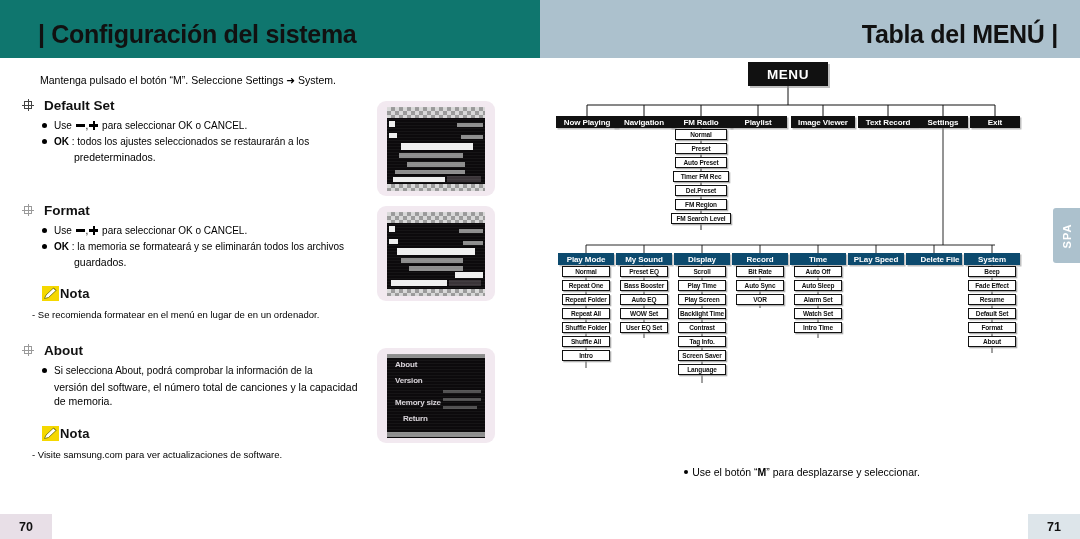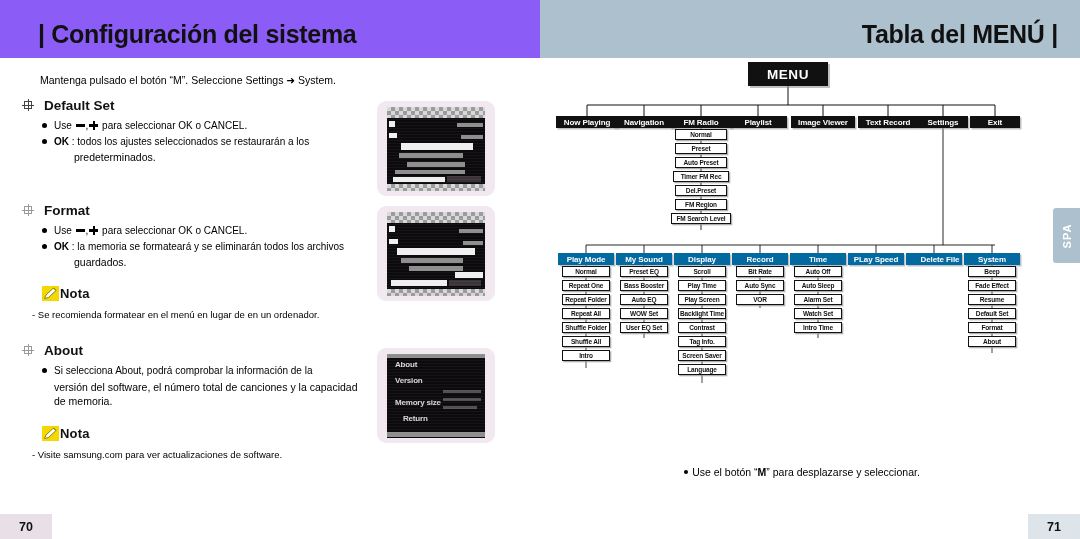--- a/index.html
+++ b/index.html
@@ -20,21 +20,21 @@
     width: 1080px;
     height: 539px;
     background: #ffffff;
   }
 
   
   .header-left {
     position: absolute;
     left: 0; top: 0;
     width: 540px; height: 58px;
-    background: #8b5cf6;
+    background: #0f766e;
   }
   .header-right {
     position: absolute;
     left: 540px; top: 0;
     width: 540px; height: 58px;
     background: #acc1cd;
   }
   .header-left-title {
     position: absolute;
     left: 38px; top: 20px;
@@ -308,21 +308,21 @@
   }
   .node.lvl1 {
     background: #111;
     color: #fff;
     font-size: 8px;
     font-weight: bold;
     letter-spacing: -0.1px;
     box-shadow: 1.5px 1.5px 0 rgba(150,150,150,0.6);
   }
   .node.lvl2 {
-    background: #0369a1;
+    background: #0c4a6e;
     color: #fff;
     font-size: 8px;
     font-weight: bold;
     letter-spacing: -0.1px;
     box-shadow: 1.5px 1.5px 0 rgba(150,150,150,0.6);
   }
   .node.leaf {
     background: #ffffff;
     color: #111;
     font-size: 6.5px;

